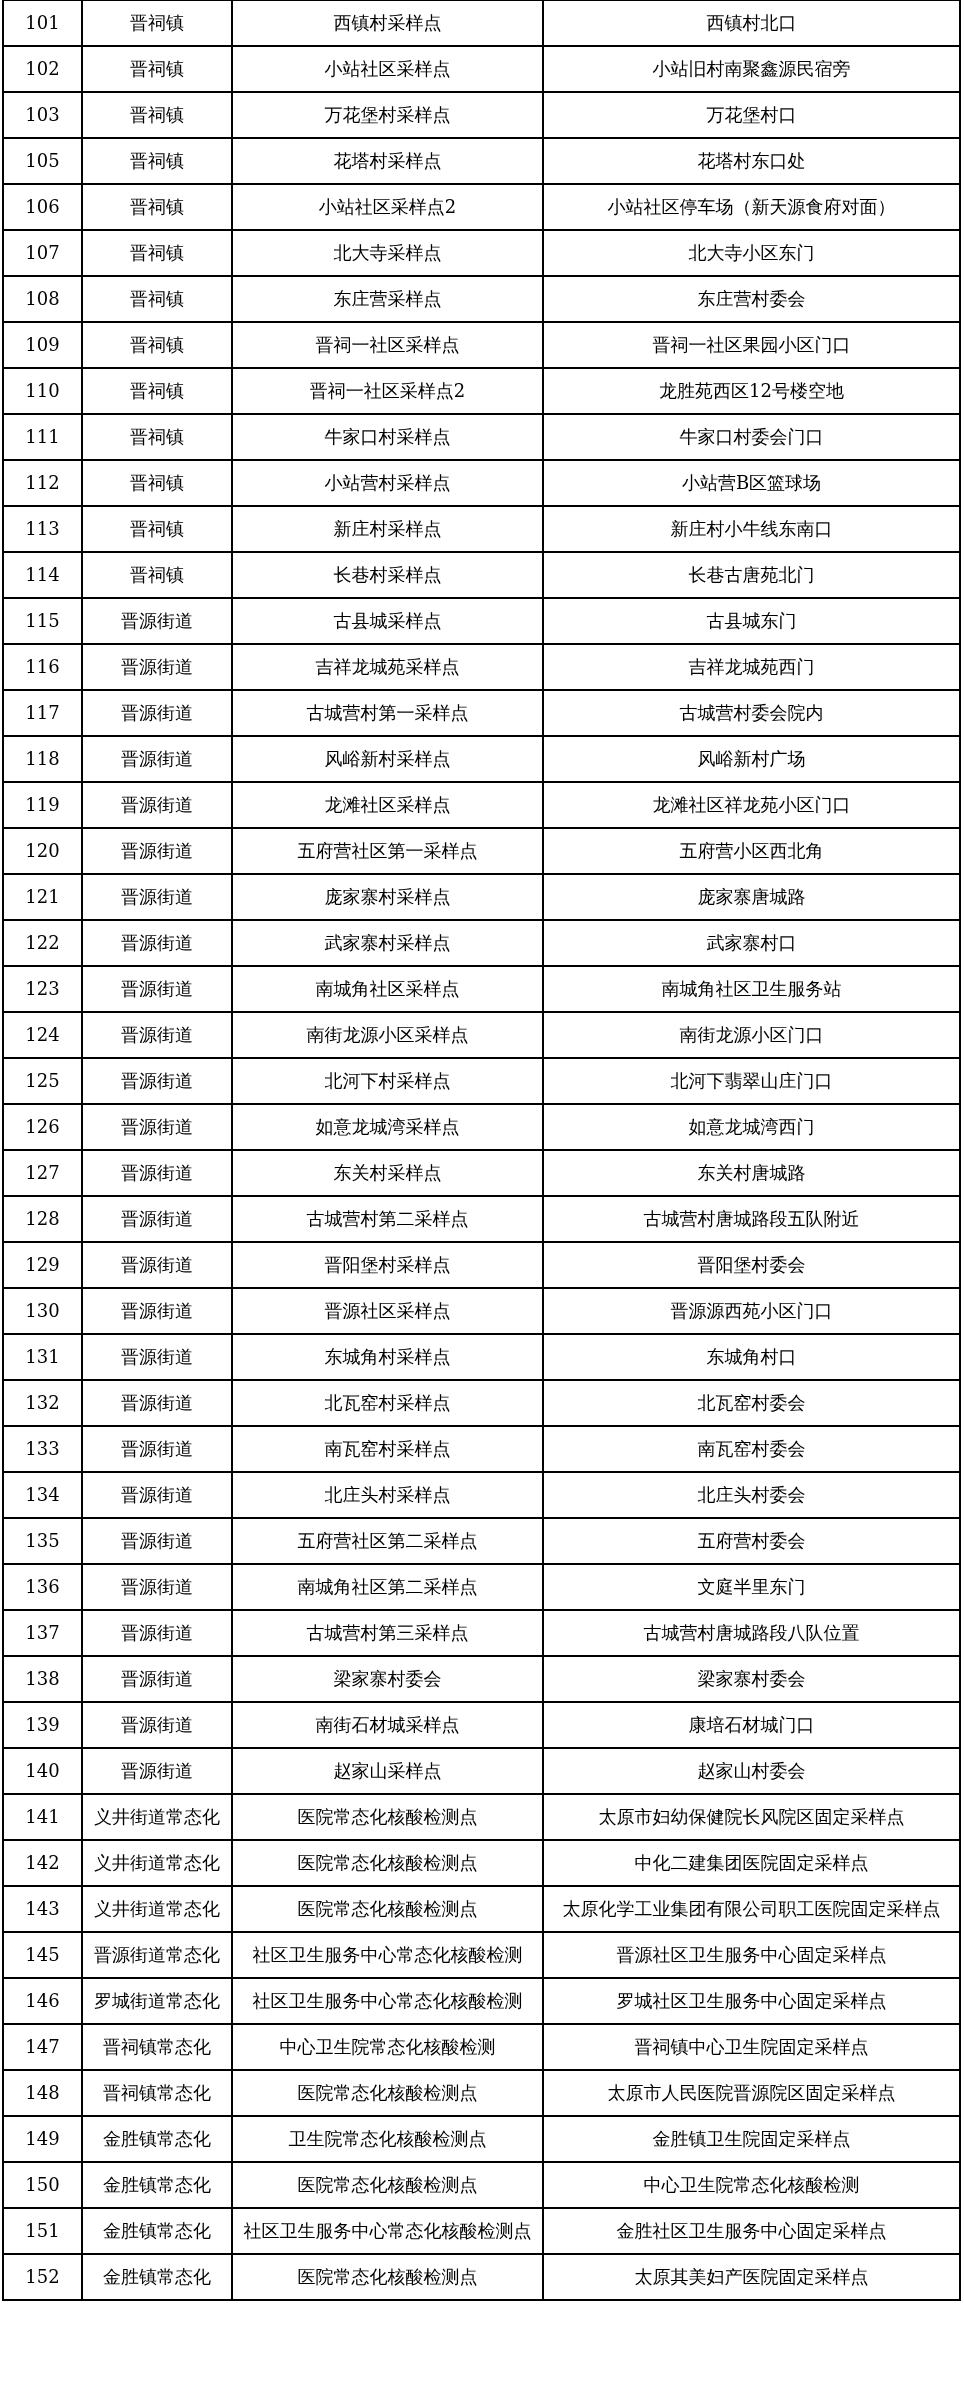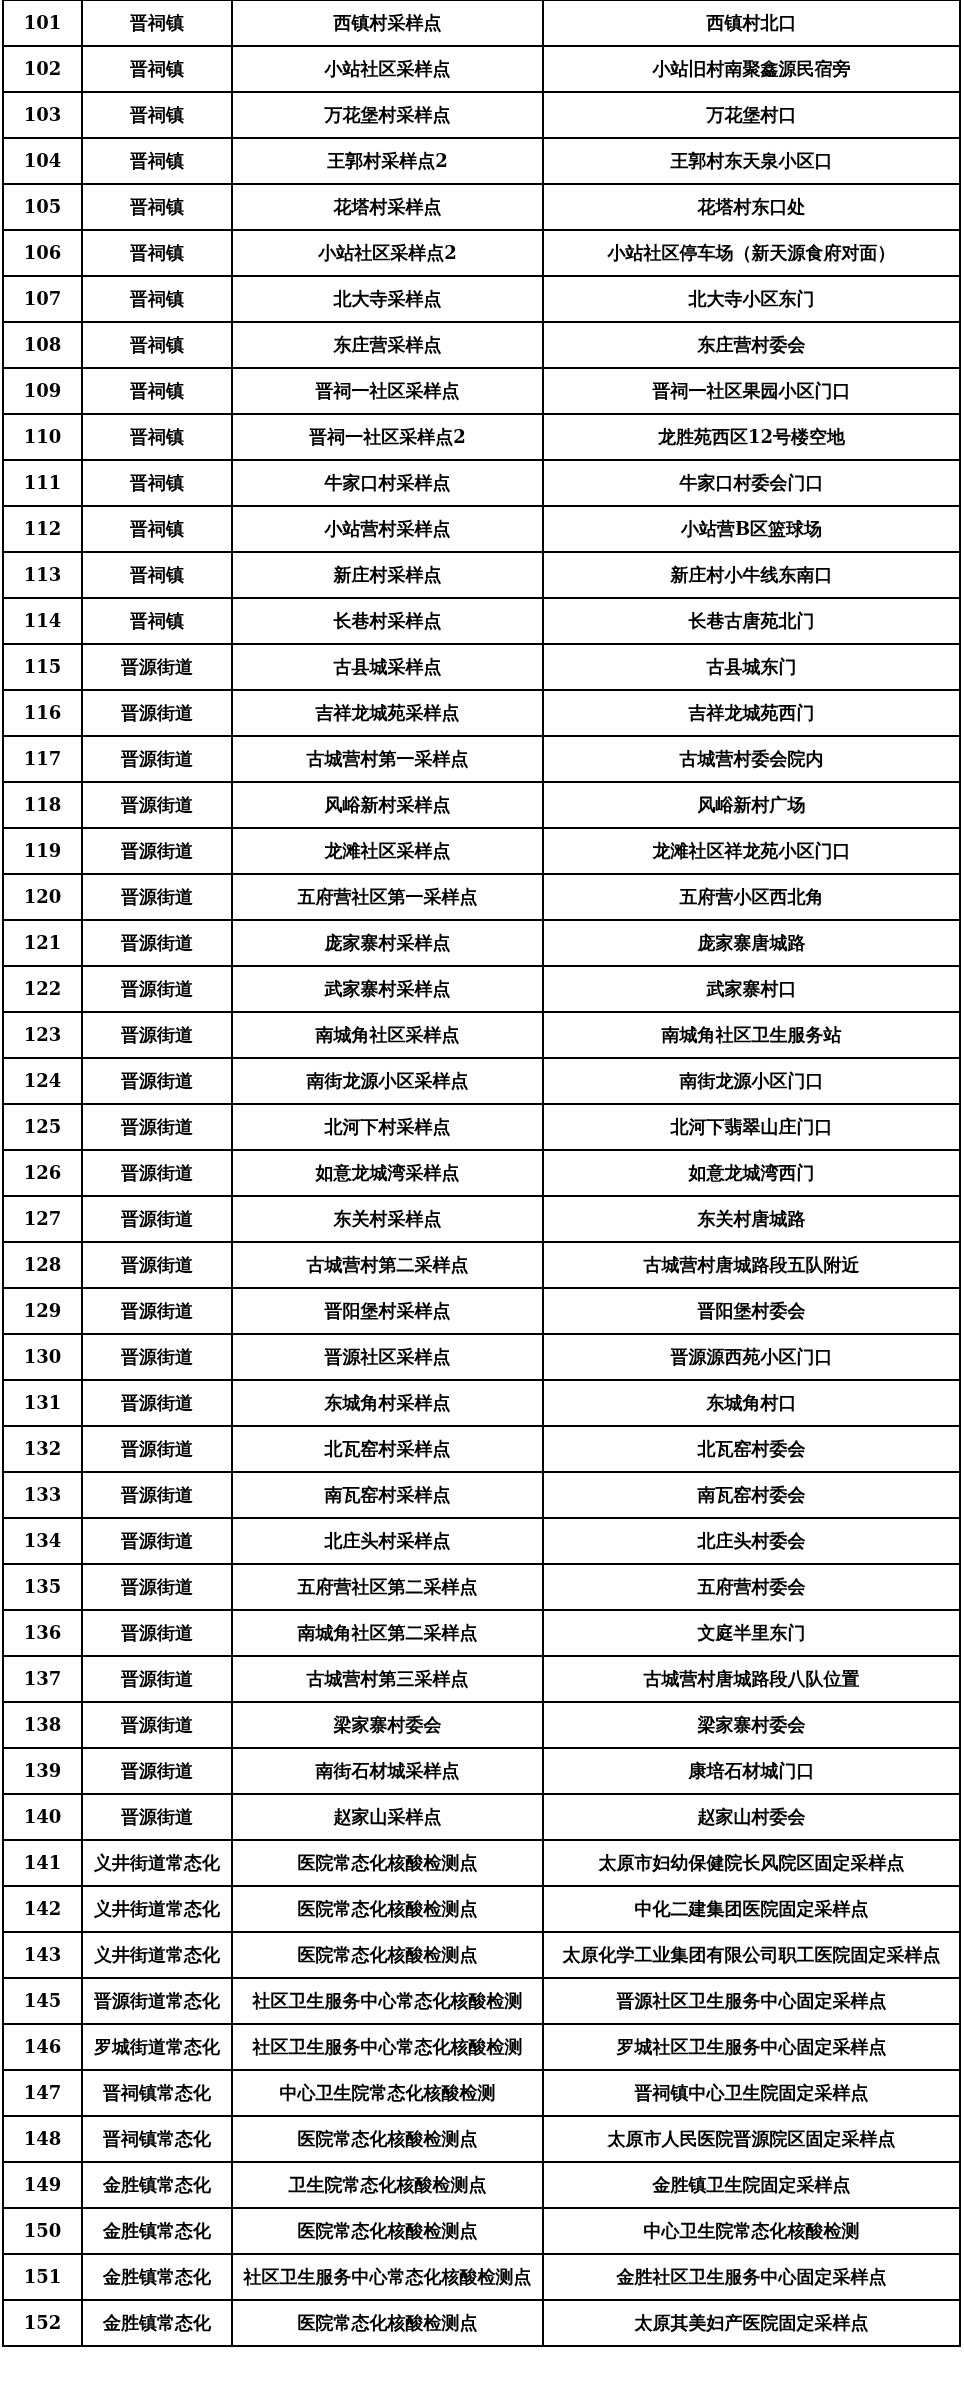--- a/index.html
+++ b/index.html
@@ -13,21 +13,20 @@
     overflow: hidden;
     font-family: "DejaVu Serif", "Liberation Serif", serif;
     color: #000000;
   }
   table.sampling-table {
     border-collapse: collapse;
     table-layout: fixed;
     margin-left: 2px;
     margin-top: -1px; 
     width: 957px;
-    font-weight: bold;
   }
   table.sampling-table td {
     border: 2px solid #000000;
     text-align: center;
     vertical-align: middle;
     font-size: 18px;
     line-height: 1.15;
     padding: 2px 6px;
     overflow: hidden;
     white-space: nowrap;
@@ -63,26 +62,20 @@
     <td>小站社区采样点</td>
     <td>小站旧村南聚鑫源民宿旁</td>
   </tr>
       <tr>
     <td>103</td>
     <td>晋祠镇</td>
     <td>万花堡村采样点</td>
     <td>万花堡村口</td>
   </tr>
       <tr>
-    <td>104</td>
-    <td>晋祠镇</td>
-    <td>王郭村采样点2</td>
-    <td>王郭村东天泉小区口</td>
-  </tr>
-      <tr>
     <td>105</td>
     <td>晋祠镇</td>
     <td>花塔村采样点</td>
     <td>花塔村东口处</td>
   </tr>
       <tr>
     <td>106</td>
     <td>晋祠镇</td>
     <td>小站社区采样点2</td>
     <td>小站社区停车场（新天源食府对面）</td>

